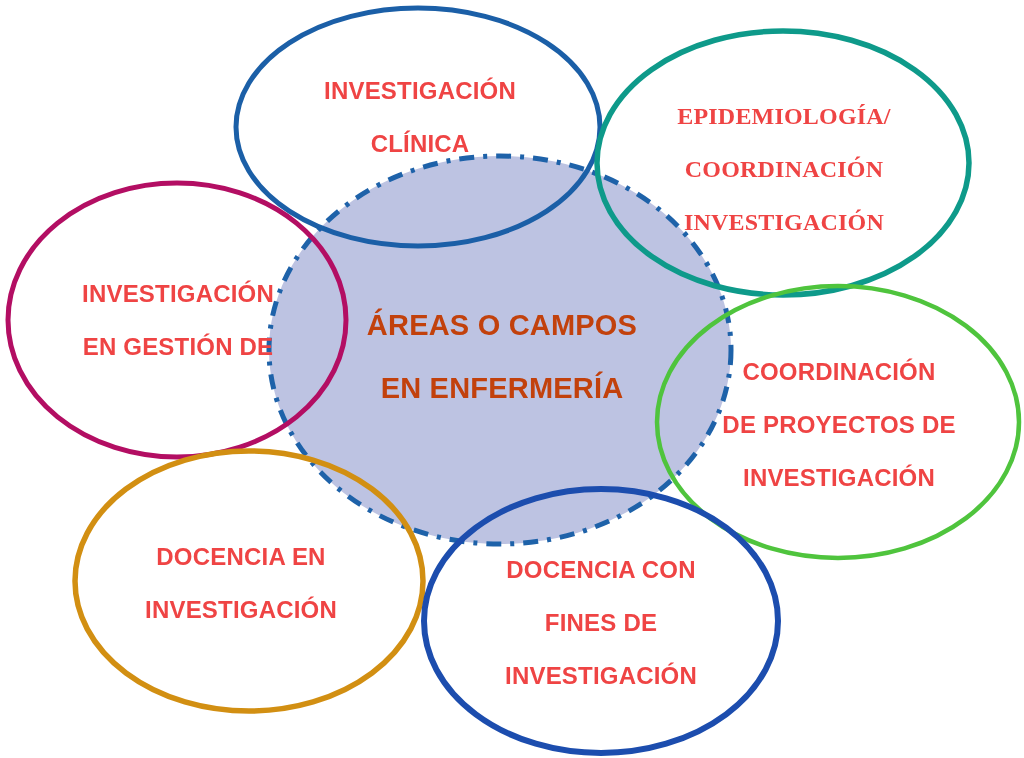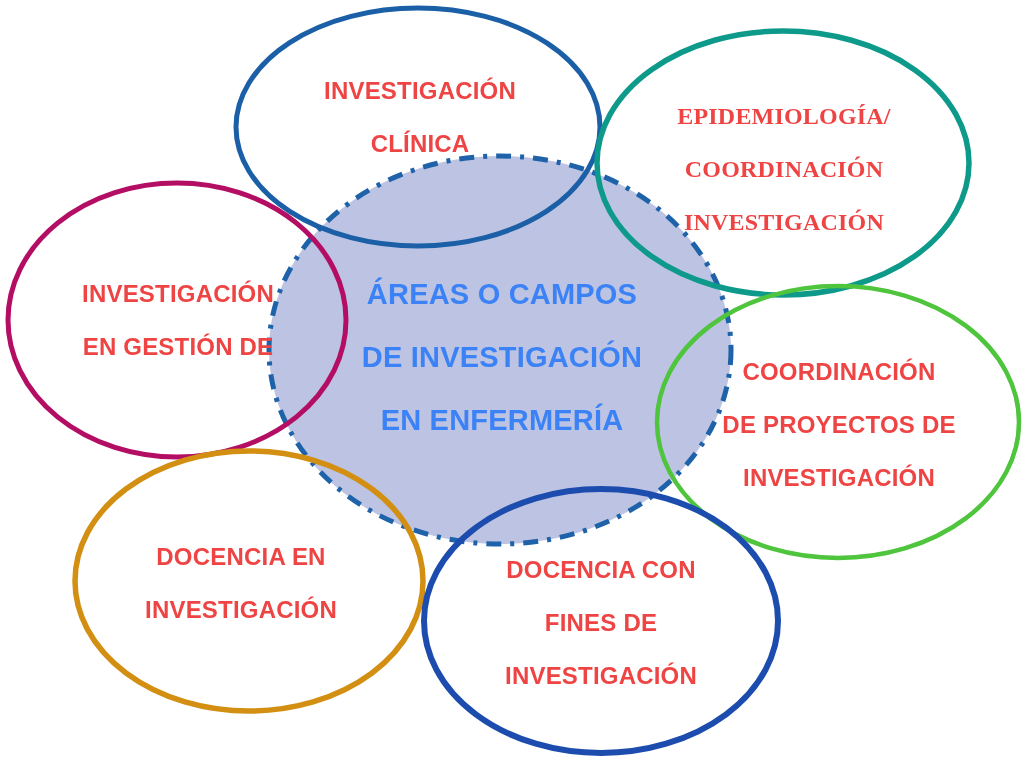--- a/index.html
+++ b/index.html
@@ -27,21 +27,21 @@
     font-weight: bold;
     font-size: 24px;
     line-height: 53px;
     letter-spacing: 0.2px;
     color: #ef4444;
     white-space: nowrap;
   }
   .label.center-label {
     font-size: 29px;
     line-height: 63px;
-    color: #3b82f6;
+    color: #c2410c;
   }
 </style>
 </head>
 <body>
 
 <div id="stage">
 
   <svg id="ellipse-layer" width="1024" height="758" viewBox="0 0 1024 758">
 
     <ellipse cx="500" cy="350" rx="231" ry="194" stroke-width="5" stroke-dasharray="15 9 4 9" fill="#bdc3e2" stroke="#1e62a9"></ellipse>
@@ -49,21 +49,20 @@
     <ellipse cx="418" cy="127" rx="182" ry="119" fill="none" stroke-width="5" stroke="#1b5fa7"></ellipse>
     <ellipse cx="783" cy="163" rx="186" ry="132" fill="none" stroke-width="5.5" stroke="#0e9a8a"></ellipse>
     <ellipse cx="838" cy="422" rx="181" ry="136" fill="none" stroke-width="4.5" stroke="#4fc43d"></ellipse>
     <ellipse cx="177" cy="320" rx="169" ry="137" fill="none" stroke-width="5" stroke="#b30e63"></ellipse>
     <ellipse cx="249" cy="581" rx="174" ry="130" fill="none" stroke-width="5.5" stroke="#d28f12"></ellipse>
     <ellipse cx="601" cy="621" rx="177" ry="132" fill="none" stroke-width="6" stroke="#1c4dae"></ellipse>
   </svg>
 
   <div class="label center-label" style="left:502px; top:357px;">
     <div>ÁREAS O CAMPOS</div>
-    <div>DE INVESTIGACIÓN</div>
     <div>EN ENFERMERÍA</div>
   </div>
 
   <div class="label" style="left:420px; top:117px;">
     <div>INVESTIGACIÓN</div>
     <div>CLÍNICA</div>
   </div>
 
   <div class="label" style="left:784px; top:169px;font-family:Liberation Serif, serif;">
     <div>EPIDEMIOLOGÍA/</div>

